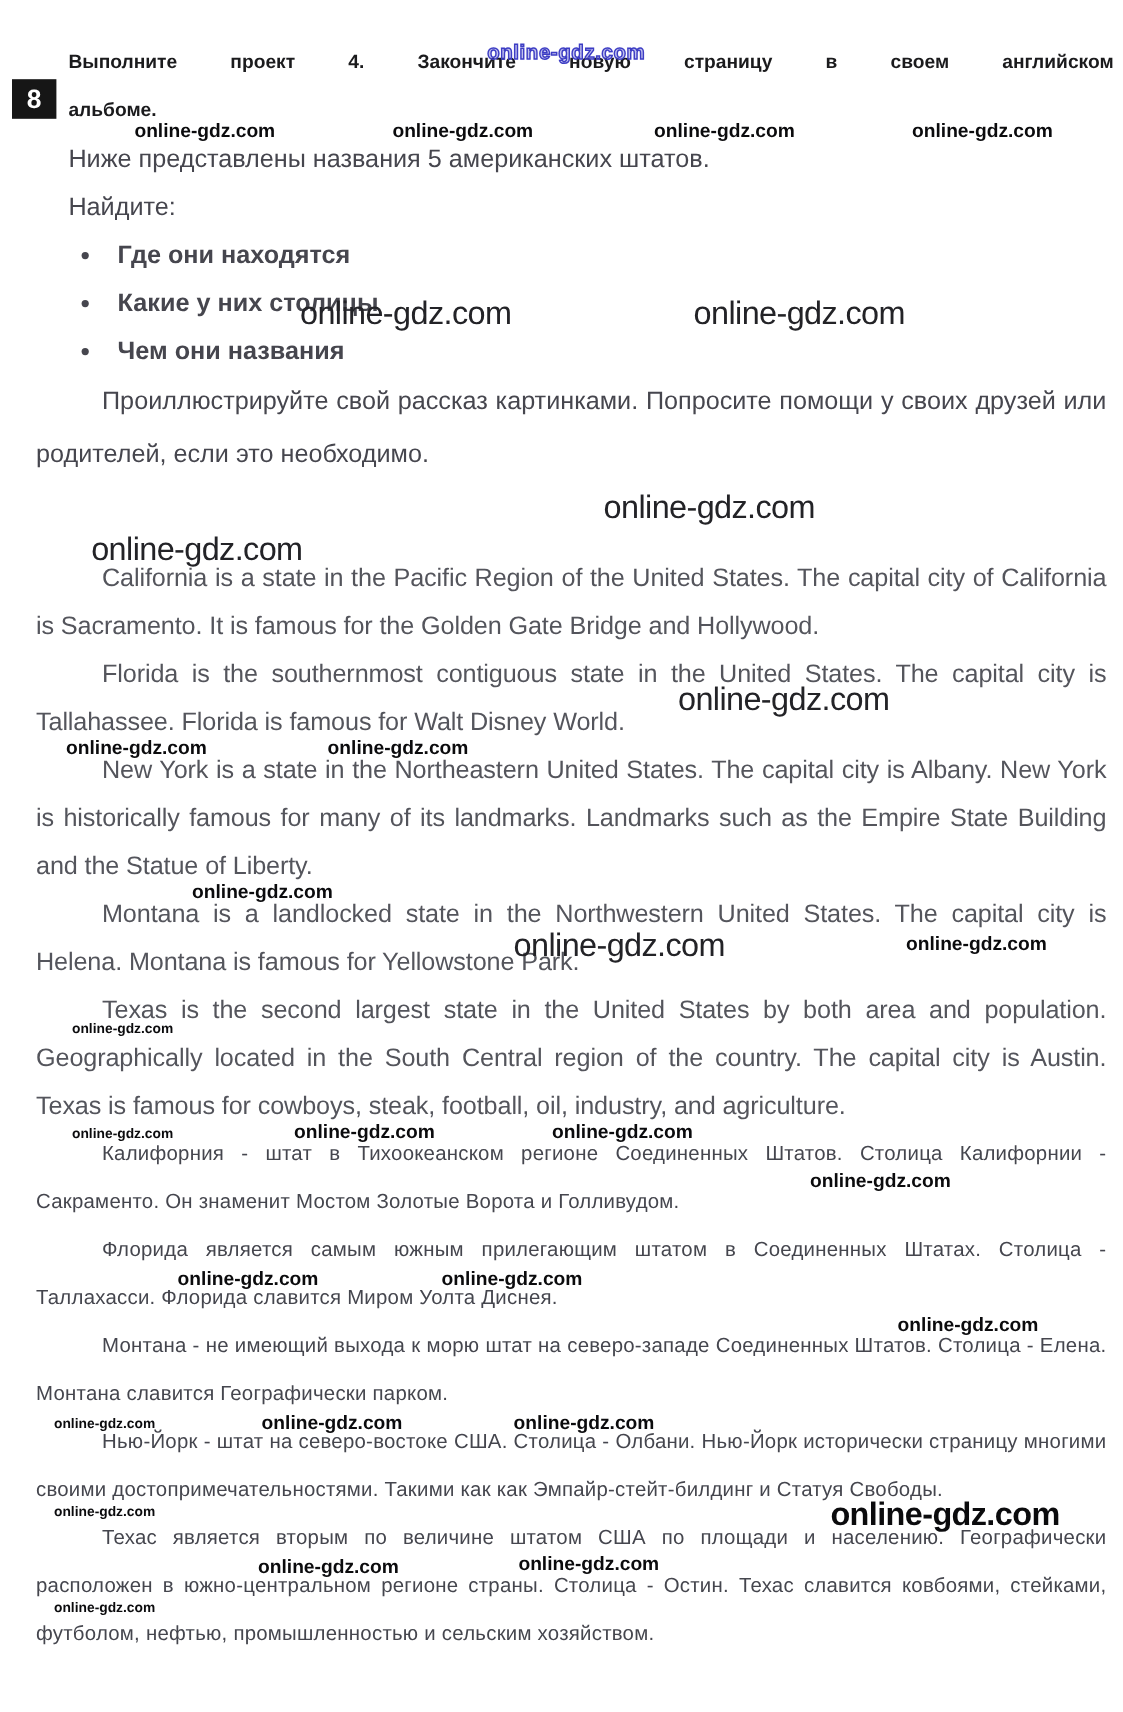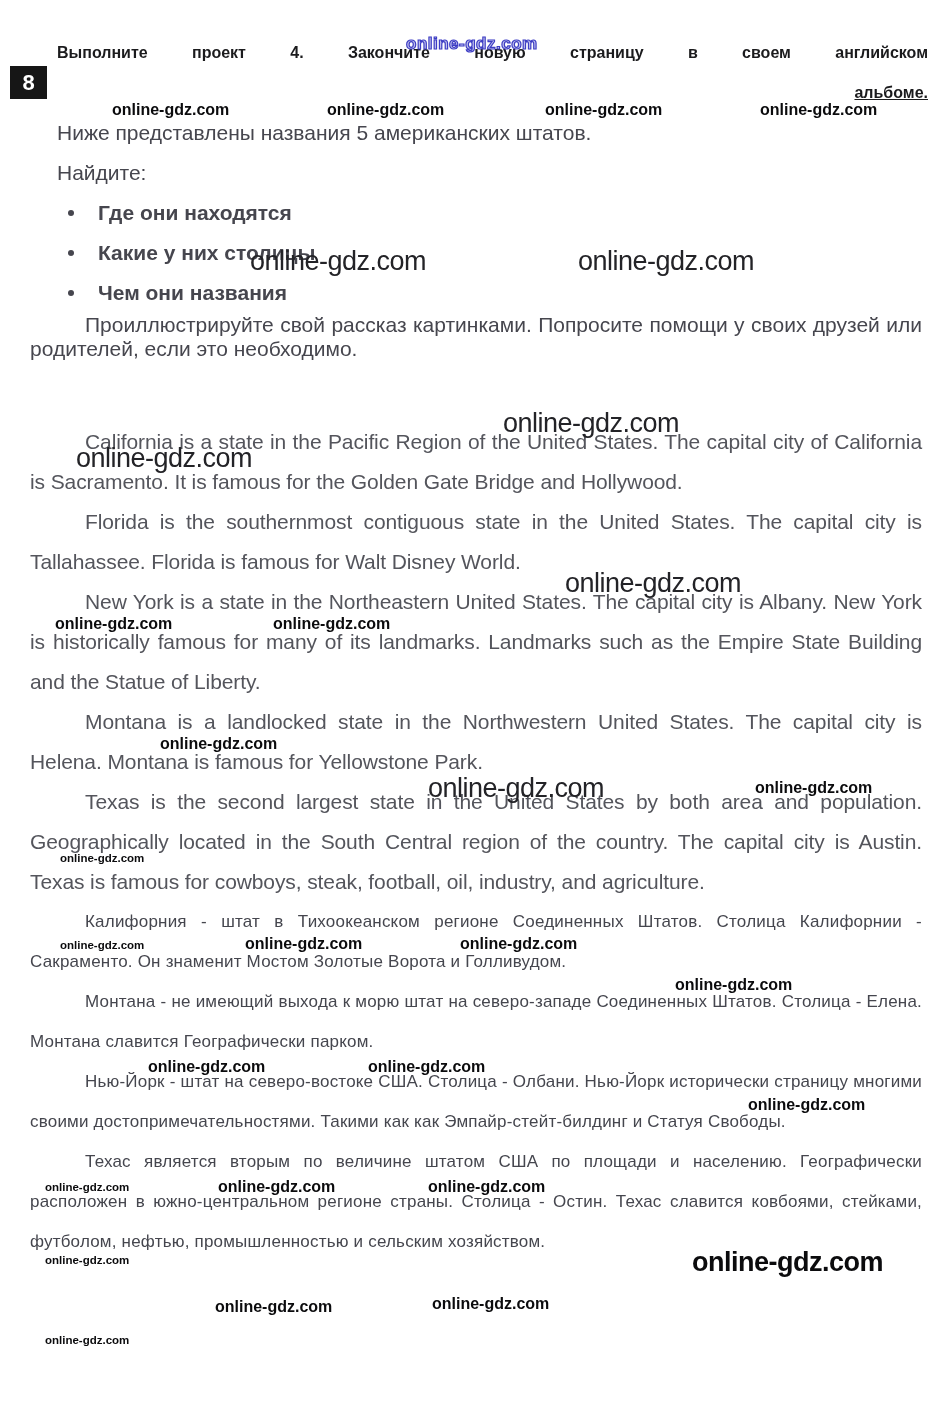--- a/index.html
+++ b/index.html
@@ -15,31 +15,31 @@
   
   .num-badge{
     position:absolute;left:10px;top:33px;
     width:37px;height:33px;
     background:#161616;color:#ffffff;
     font-size:22px;font-weight:700;
     display:flex;align-items:center;justify-content:center;
   }
   .task-head{margin:33px 8px 0 57px;color:#1b1b1d;font-size:16px;font-weight:700;line-height:40px;}
   .task-head .l1{text-align:justify;text-align-last:justify;}
-  .task-head .l2{text-align:right;text-decoration:underline;}
+  .task-head .l2{text-align:left;}
 
   
   .intro{margin:0 8px 0 57px;color:#46464e;font-size:21px;line-height:40px;}
   .find-list{list-style:none;margin:0 8px 0 57px;padding:0;color:#46464e;font-size:21px;}
   .find-list li{position:relative;padding-left:41px;line-height:40px;font-weight:bold;}
   .find-list li::before{
     content:"";position:absolute;left:11px;top:17px;
     width:6px;height:6px;border-radius:50%;background:#46464e;
   }
-  .note{margin:0 14px 0 30px;text-indent:55px;text-align:justify;color:#46464e;font-size:21px;line-height:24px;}
+  .note{margin:0 14px 0 30px;text-indent:55px;text-align:justify;color:#46464e;font-size:21px;line-height:44px;}
 
   
   .answer-en{margin-top:61px;}
   .answer-ru{margin-top:0;}
   .para{margin:0 14px 0 30px;text-indent:55px;text-align:justify;line-height:40px;}
   .para-en{color:#54555c;font-size:21px;letter-spacing:-0.1px;}
   .para-ru{color:#45464e;font-size:17px;letter-spacing:0.2px;}
 
   
   .wm-layer{position:absolute;left:0;top:0;width:100%;height:100%;pointer-events:none;}
@@ -83,20 +83,21 @@
   <div class="answer-en">
     <p class="para para-en">California is a state in the Pacific Region of the United States. The capital city of California is Sacramento. It is famous for the Golden Gate Bridge and Hollywood.</p>
     <p class="para para-en">Florida is the southernmost contiguous state in the United States. The capital city is Tallahassee. Florida is famous for Walt Disney World.</p>
     <p class="para para-en">New York is a state in the Northeastern United States. The capital city is Albany. New York is historically famous for many of its landmarks. Landmarks such as the Empire State Building and the Statue of Liberty.</p>
     <p class="para para-en">Montana is a landlocked state in the Northwestern United States. The capital city is Helena. Montana is famous for Yellowstone Park.</p>
     <p class="para para-en">Texas is the second largest state in the United States by both area and population. Geographically located in the South Central region of the country. The capital city is Austin. Texas is famous for cowboys, steak, football, oil, industry, and agriculture.</p>
   </div>
 
   <div class="answer-ru">
     <p class="para para-ru">Калифорния - штат в Тихоокеанском регионе Соединенных Штатов. Столица Калифорнии - Сакраменто. Он знаменит Мостом Золотые Ворота и Голливудом.</p>
+    <p class="para para-ru">Флорида является самым южным прилегающим штатом в Соединенных Штатах. Столица - Таллахасси. Флорида славится Миром Уолта Диснея.</p>
     <p class="para para-ru">Монтана - не имеющий выхода к морю штат на северо-западе Соединенных Штатов. Столица - Елена. Монтана славится Географически парком.</p>
     <p class="para para-ru">Нью-Йорк - штат на северо-востоке США. Столица - Олбани. Нью-Йорк исторически страницу многими своими достопримечательностями. Такими как как Эмпайр-стейт-билдинг и Статуя Свободы.</p>
     <p class="para para-ru">Техас является вторым по величине штатом США по площади и населению. Географически расположен в южно-центральном регионе страны. Столица - Остин. Техас славится ковбоями, стейками, футболом, нефтью, промышленностью и сельским хозяйством.</p>
   </div>
 
   <div class="wm-layer">
     <span class="wm wm-outline" style="left:406px;top:2px">online-gdz.com</span>
 
     <span class="wm wm-md" style="left:112px;top:69px">online-gdz.com</span>
     <span class="wm wm-md" style="left:327px;top:69px">online-gdz.com</span>

